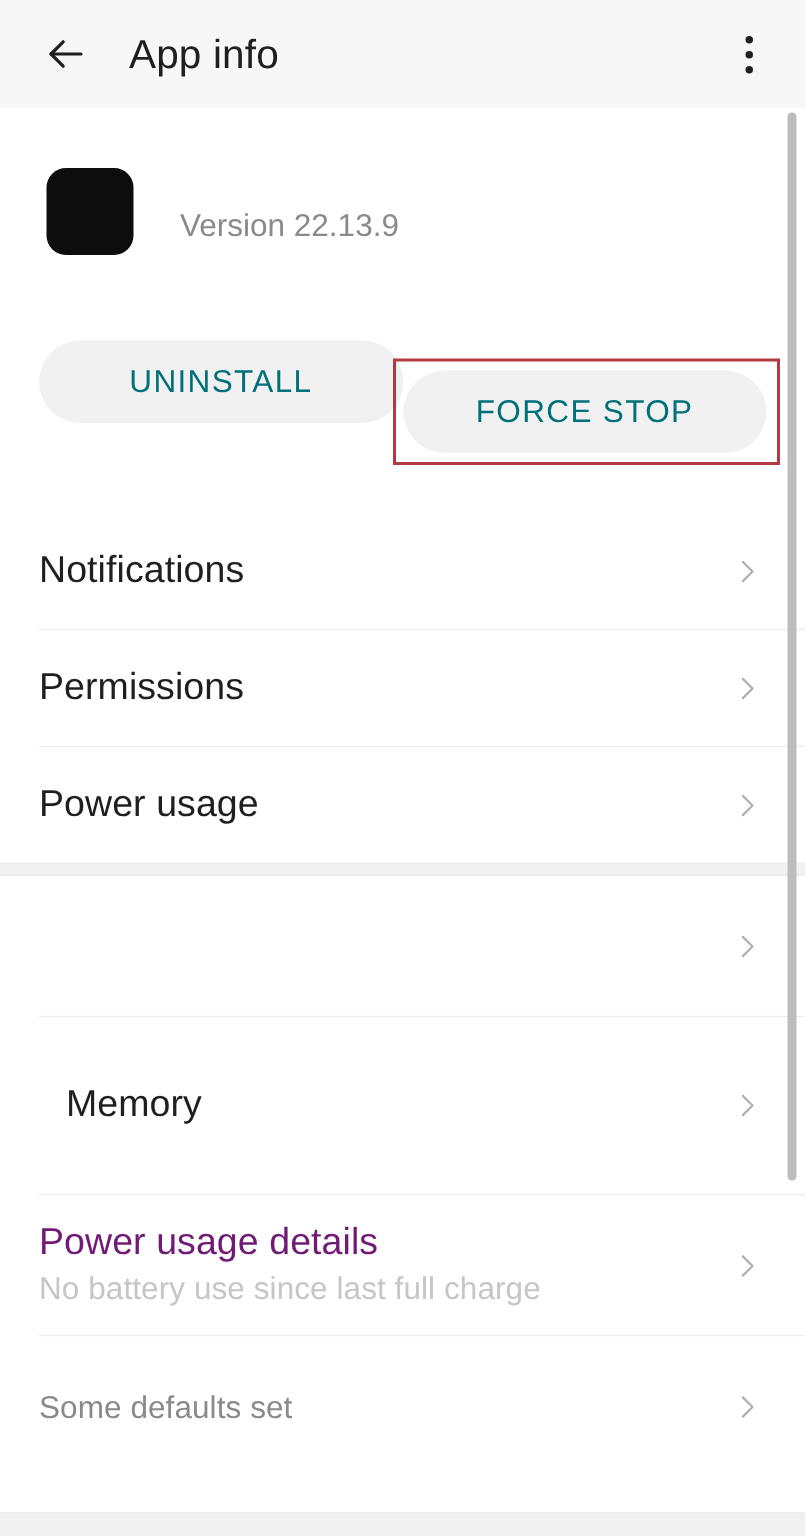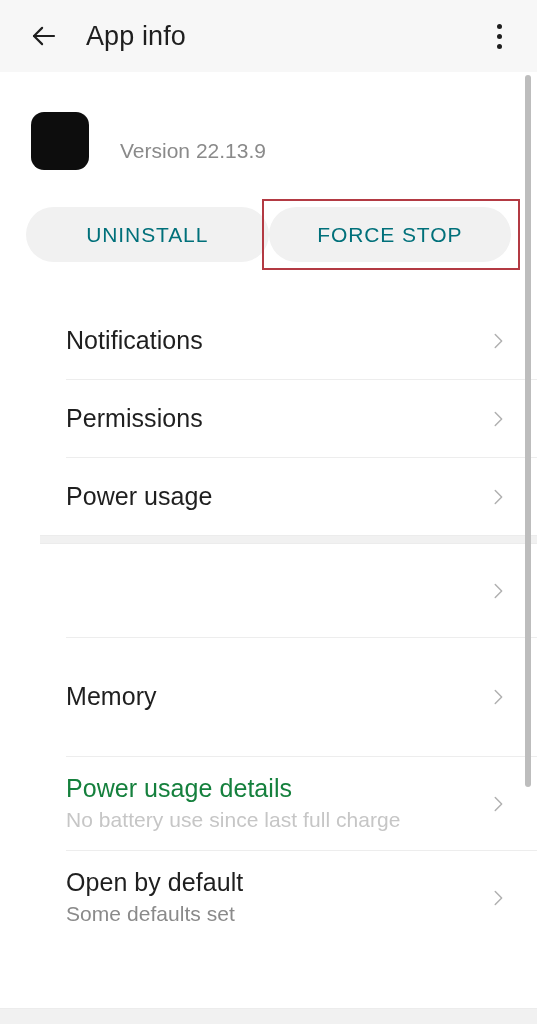--- a/index.html
+++ b/index.html
@@ -104,68 +104,68 @@
     color: #00707a;
     font-family: "Liberation Sans", sans-serif;
     font-size: 21px;
     letter-spacing: 0.9px;
     cursor: pointer;
     display: flex;
     align-items: center;
     justify-content: center;
   }
   .btn-wrap { flex: 1 1 0; position: relative; display: flex; }
-  .btn-wrap.highlight { padding: 0; }
+  .btn-wrap.highlight { padding: 0; margin-top: 40px; }
   .btn-wrap.highlight::after {
     content: "";
     position: absolute;
     left: -7px; top: -8px; right: -9px; bottom: -8px;
     border: 2px solid #b33a43;
     pointer-events: none;
   }
 
   
-  .list { margin-top: 40px; padding-left: 40px; }
+  .list { margin-top: 40px; }
   .section-gap {
     height: 9px;
     background: #f1f1f1;
     border-top: 1px solid #ececec;
     border-bottom: 1px solid #ececec;
   }
   .row {
     position: relative;
     display: flex;
     align-items: center;
     padding: 0 26px 0 26px;
     min-height: 77px;
     cursor: pointer;
     background: #ffffff;
   }
   .row.two-line { min-height: 93px; }
-  .row.three-line { min-height: 118px; }
+  .row.three-line { min-height: 118px; margin-left: 18px; }
   .row-text {
     flex: 1 1 auto;
     padding: 14px 0;
     max-width: 432px;
   }
   .row-title {
     font-size: 25px;
     color: #1f1f1f;
     line-height: 1.25;
     letter-spacing: 0.05px;
   }
   .row-summary {
     font-size: 21px;
     color: #8a8a8a;
     line-height: 1.3;
     margin-top: 2px;
     letter-spacing: 0.05px;
   }
   .row-summary:empty { display: none; }
-  .row.disabled .row-title { color: #15803d; }
+  .row.disabled .row-title { color: #701a75; }
   .row.disabled .row-summary { color: #c6c6c6; }
   .chevron {
     flex: 0 0 auto;
     margin-left: auto;
     width: 26px; height: 26px;
     display: flex; align-items: center; justify-content: center;
   }
   .chevron svg { display: block; }
   .divider {
     height: 1px;
@@ -313,21 +313,20 @@
         <div class="chevron">
           <svg width="22" height="22" viewBox="0 0 24 24" fill="none" stroke="#b0b0b0" stroke-width="1.6" stroke-linecap="round" stroke-linejoin="round">
             <polyline points="9,5 16,12 9,19"></polyline>
           </svg>
         </div>
       </div>
       <div class="divider"></div>
 
       <div class="row two-line">
         <div class="row-text">
-          <div class="row-title">Open by default</div>
           <div class="row-summary">Some defaults set</div>
         </div>
         <div class="chevron">
           <svg width="22" height="22" viewBox="0 0 24 24" fill="none" stroke="#b0b0b0" stroke-width="1.6" stroke-linecap="round" stroke-linejoin="round">
             <polyline points="9,5 16,12 9,19"></polyline>
           </svg>
         </div>
       </div>
 
     </div>

